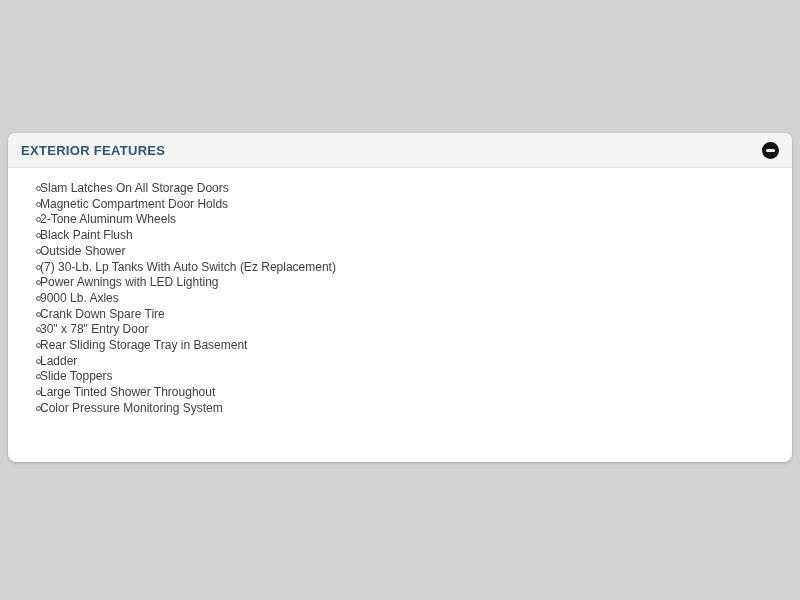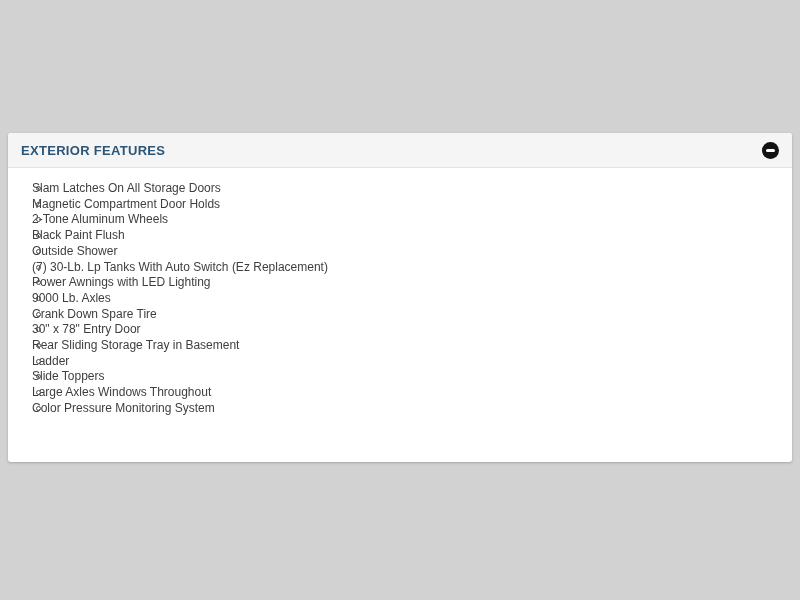--- a/index.html
+++ b/index.html
@@ -14,21 +14,21 @@
     position: relative;
     overflow: hidden;
   }
   .panel {
     position: absolute;
     left: 8px;
     top: 133px;
     width: 784px;
     height: 329px;
     background: #ffffff;
-    border-radius: 3px;
+    border-radius: 8px;
     box-shadow: 0 1px 3px rgba(0,0,0,0.22);
     box-sizing: border-box;
     overflow: hidden;
   }
   .panel-header {
     height: 34px;
     background: #f5f5f5;
     border-bottom: 1px solid #e2e2e2;
     border-radius: 3px 3px 0 0;
     display: flex;
@@ -71,21 +71,21 @@
     border-radius: 1.5px;
     background: #ffffff;
   }
   ul.features-list {
     list-style: none;
     margin: 0;
     padding: 13px 0 0 0;
   }
   ul.features-list li {
     position: relative;
-    padding-left: 24px;
+    padding-left: 32px;
     font-size: 12px;
     line-height: 15.7px;
     color: #3e3e3e;
   }
   ul.features-list li::before {
     content: "";
     position: absolute;
     left: 28px;
     top: 5px;
     width: 5px;
@@ -112,16 +112,16 @@
       <li>Black Paint Flush</li>
       <li>Outside Shower</li>
       <li>(7) 30-Lb. Lp Tanks With Auto Switch (Ez Replacement)</li>
       <li>Power Awnings with LED Lighting</li>
       <li>9000 Lb. Axles</li>
       <li>Crank Down Spare Tire</li>
       <li>30" x 78" Entry Door</li>
       <li>Rear Sliding Storage Tray in Basement</li>
       <li>Ladder</li>
       <li>Slide Toppers</li>
-      <li>Large Axles Windows Throughout</li>
+      <li>Large Tinted Shower Throughout</li>
       <li>Color Pressure Monitoring System</li>
     </ul>
 </div>
 
 </body></html>

